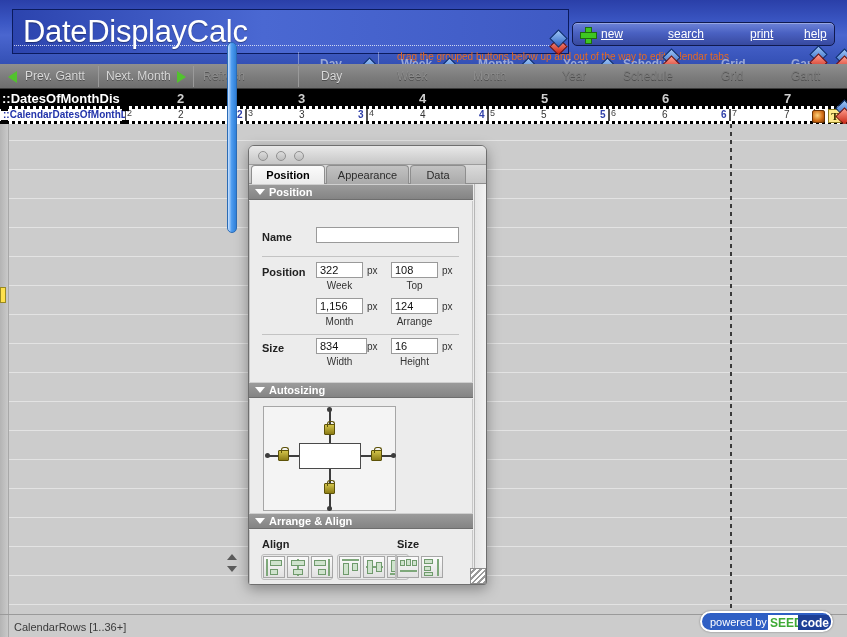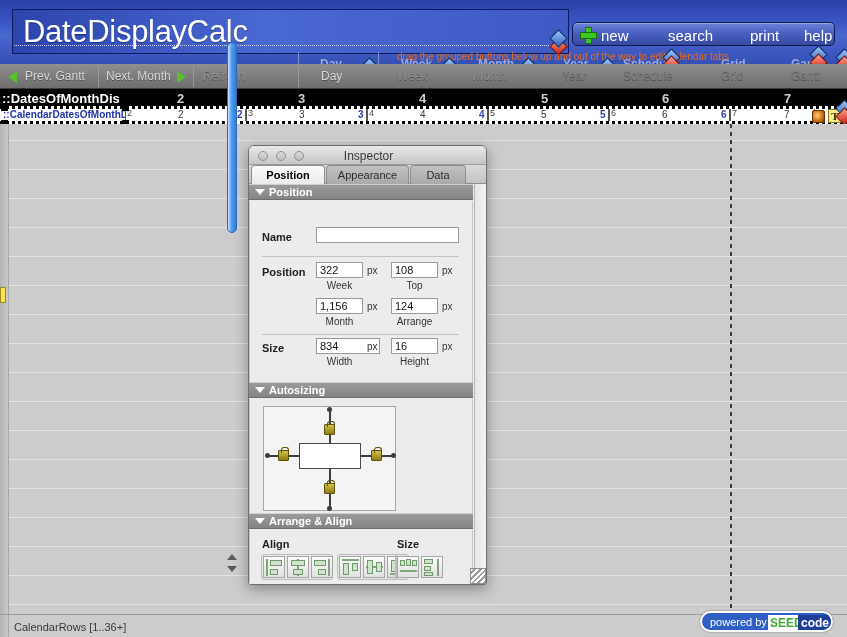--- a/index.html
+++ b/index.html
@@ -48,22 +48,22 @@
   }
 
   
   #tb-capsule {
     position:absolute; left:572px; top:22px; width:263px; height:24px;
     border-radius:5px; border:1px solid #101a4f;
     background: linear-gradient(to bottom,#6d83d8 0%, #4a61c2 45%, #37499f 100%);
     box-shadow: inset 0 1px 0 rgba(255,255,255,.30);
   }
   #tb-capsule .lbl {
-    position:absolute; top:4px; font-size:15px; color:#ffffff;
-    font-family:"Liberation Sans", sans-serif; white-space:nowrap;
+    position:absolute; top:4px; font-size:12px; color:#ffffff;
+    font-family:"Liberation Sans", sans-serif; white-space:nowrap;text-decoration:underline;
   }
   .plus-icon {
     position:absolute; left:7px; top:4px; width:15px; height:15px;
   }
   .plus-icon::before, .plus-icon::after {
     content:""; position:absolute; background:#3ec722; border:1px solid #1e6b10;
   }
   .plus-icon::before { left:5px; top:0; width:5px; height:15px; }
   .plus-icon::after  { left:0; top:5px; width:15px; height:5px; }
 
@@ -519,21 +519,20 @@
   <div id="leftmargin"></div>
   <div id="yellowtab"></div>
 </div>
 
 <div id="inspector">
 
   <div id="insp-titlebar">
     <span class="winbtn" style="left:9px;"></span>
     <span class="winbtn" style="left:27px;"></span>
     <span class="winbtn" style="left:45px;"></span>
-    <span class="t">Inspector</span>
   </div>
 
   <div id="insp-tabs">
     <span class="itab active" style="left:2px;  width:74px;">Position</span>
     <span class="itab" style="left:77px; width:83px;">Appearance</span>
     <span class="itab" style="left:161px;width:56px;">Data</span>
   </div>
 
   <div id="insp-body">
 
@@ -561,21 +560,21 @@
     <span class="pxlabel" style="left:118px; top:117px;">px</span>
     <span class="sublabel" style="left:67px; top:132px; width:47px;">Month</span>
 
     <input class="tfield" style="left: 142px; top: 114px; width: 47px;" value="124">
     <span class="pxlabel" style="left:193px; top:117px;">px</span>
     <span class="sublabel" style="left:142px; top:132px; width:47px;">Arrange</span>
 
     <span class="hrule" style="left:13px; top:150px; width:197px;"></span>
 
     <span class="flabel" style="left:13px; top:158px;">Size</span>
-    <input class="tfield" style="left: 67px; top: 154px; width: 64px;" value="834">
+    <input class="tfield" style="left: 67px; top: 154px; width: 51px;" value="834">
     <span class="pxlabel" style="left:118px; top:157px;">px</span>
     <span class="sublabel" style="left:67px; top:172px; width:47px;">Width</span>
 
     <input class="tfield" style="left: 142px; top: 154px; width: 47px;" value="16">
     <span class="pxlabel" style="left:193px; top:157px;">px</span>
     <span class="sublabel" style="left:142px; top:172px; width:47px;">Height</span>
 
     <div class="sechdr" style="top:198px;">
       <span class="disc"></span>
       <span class="st">Autosizing</span>

